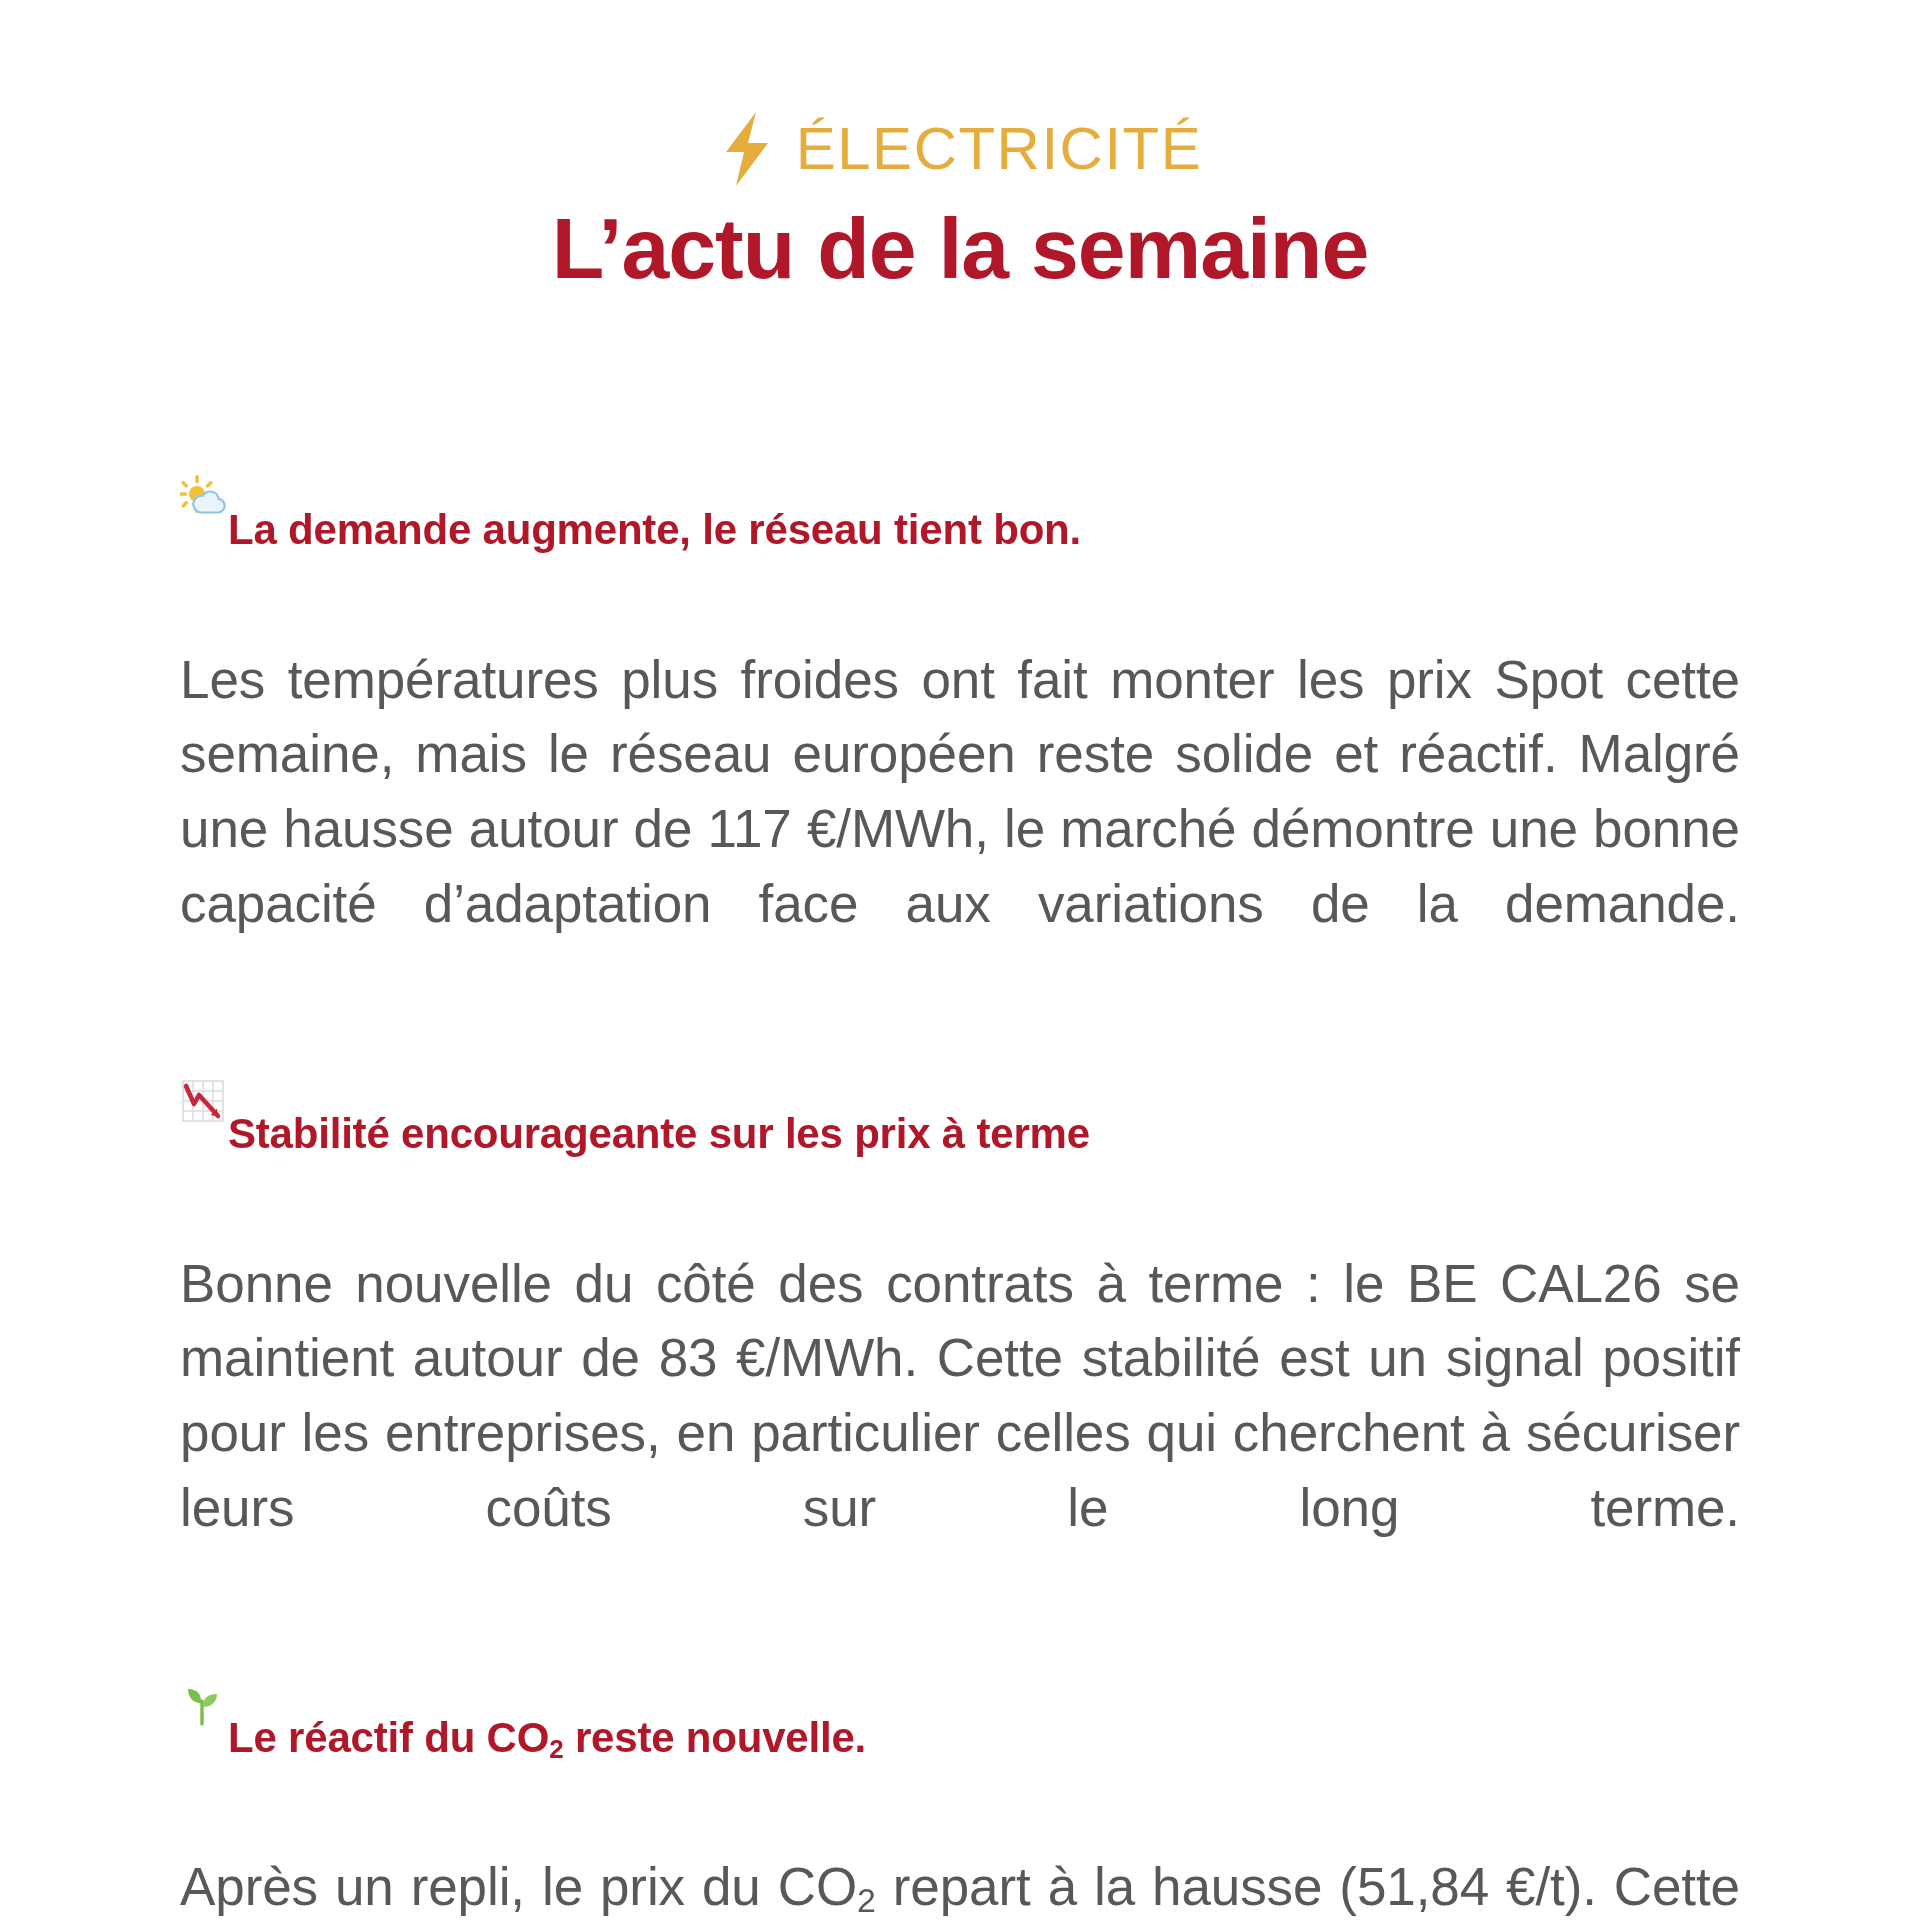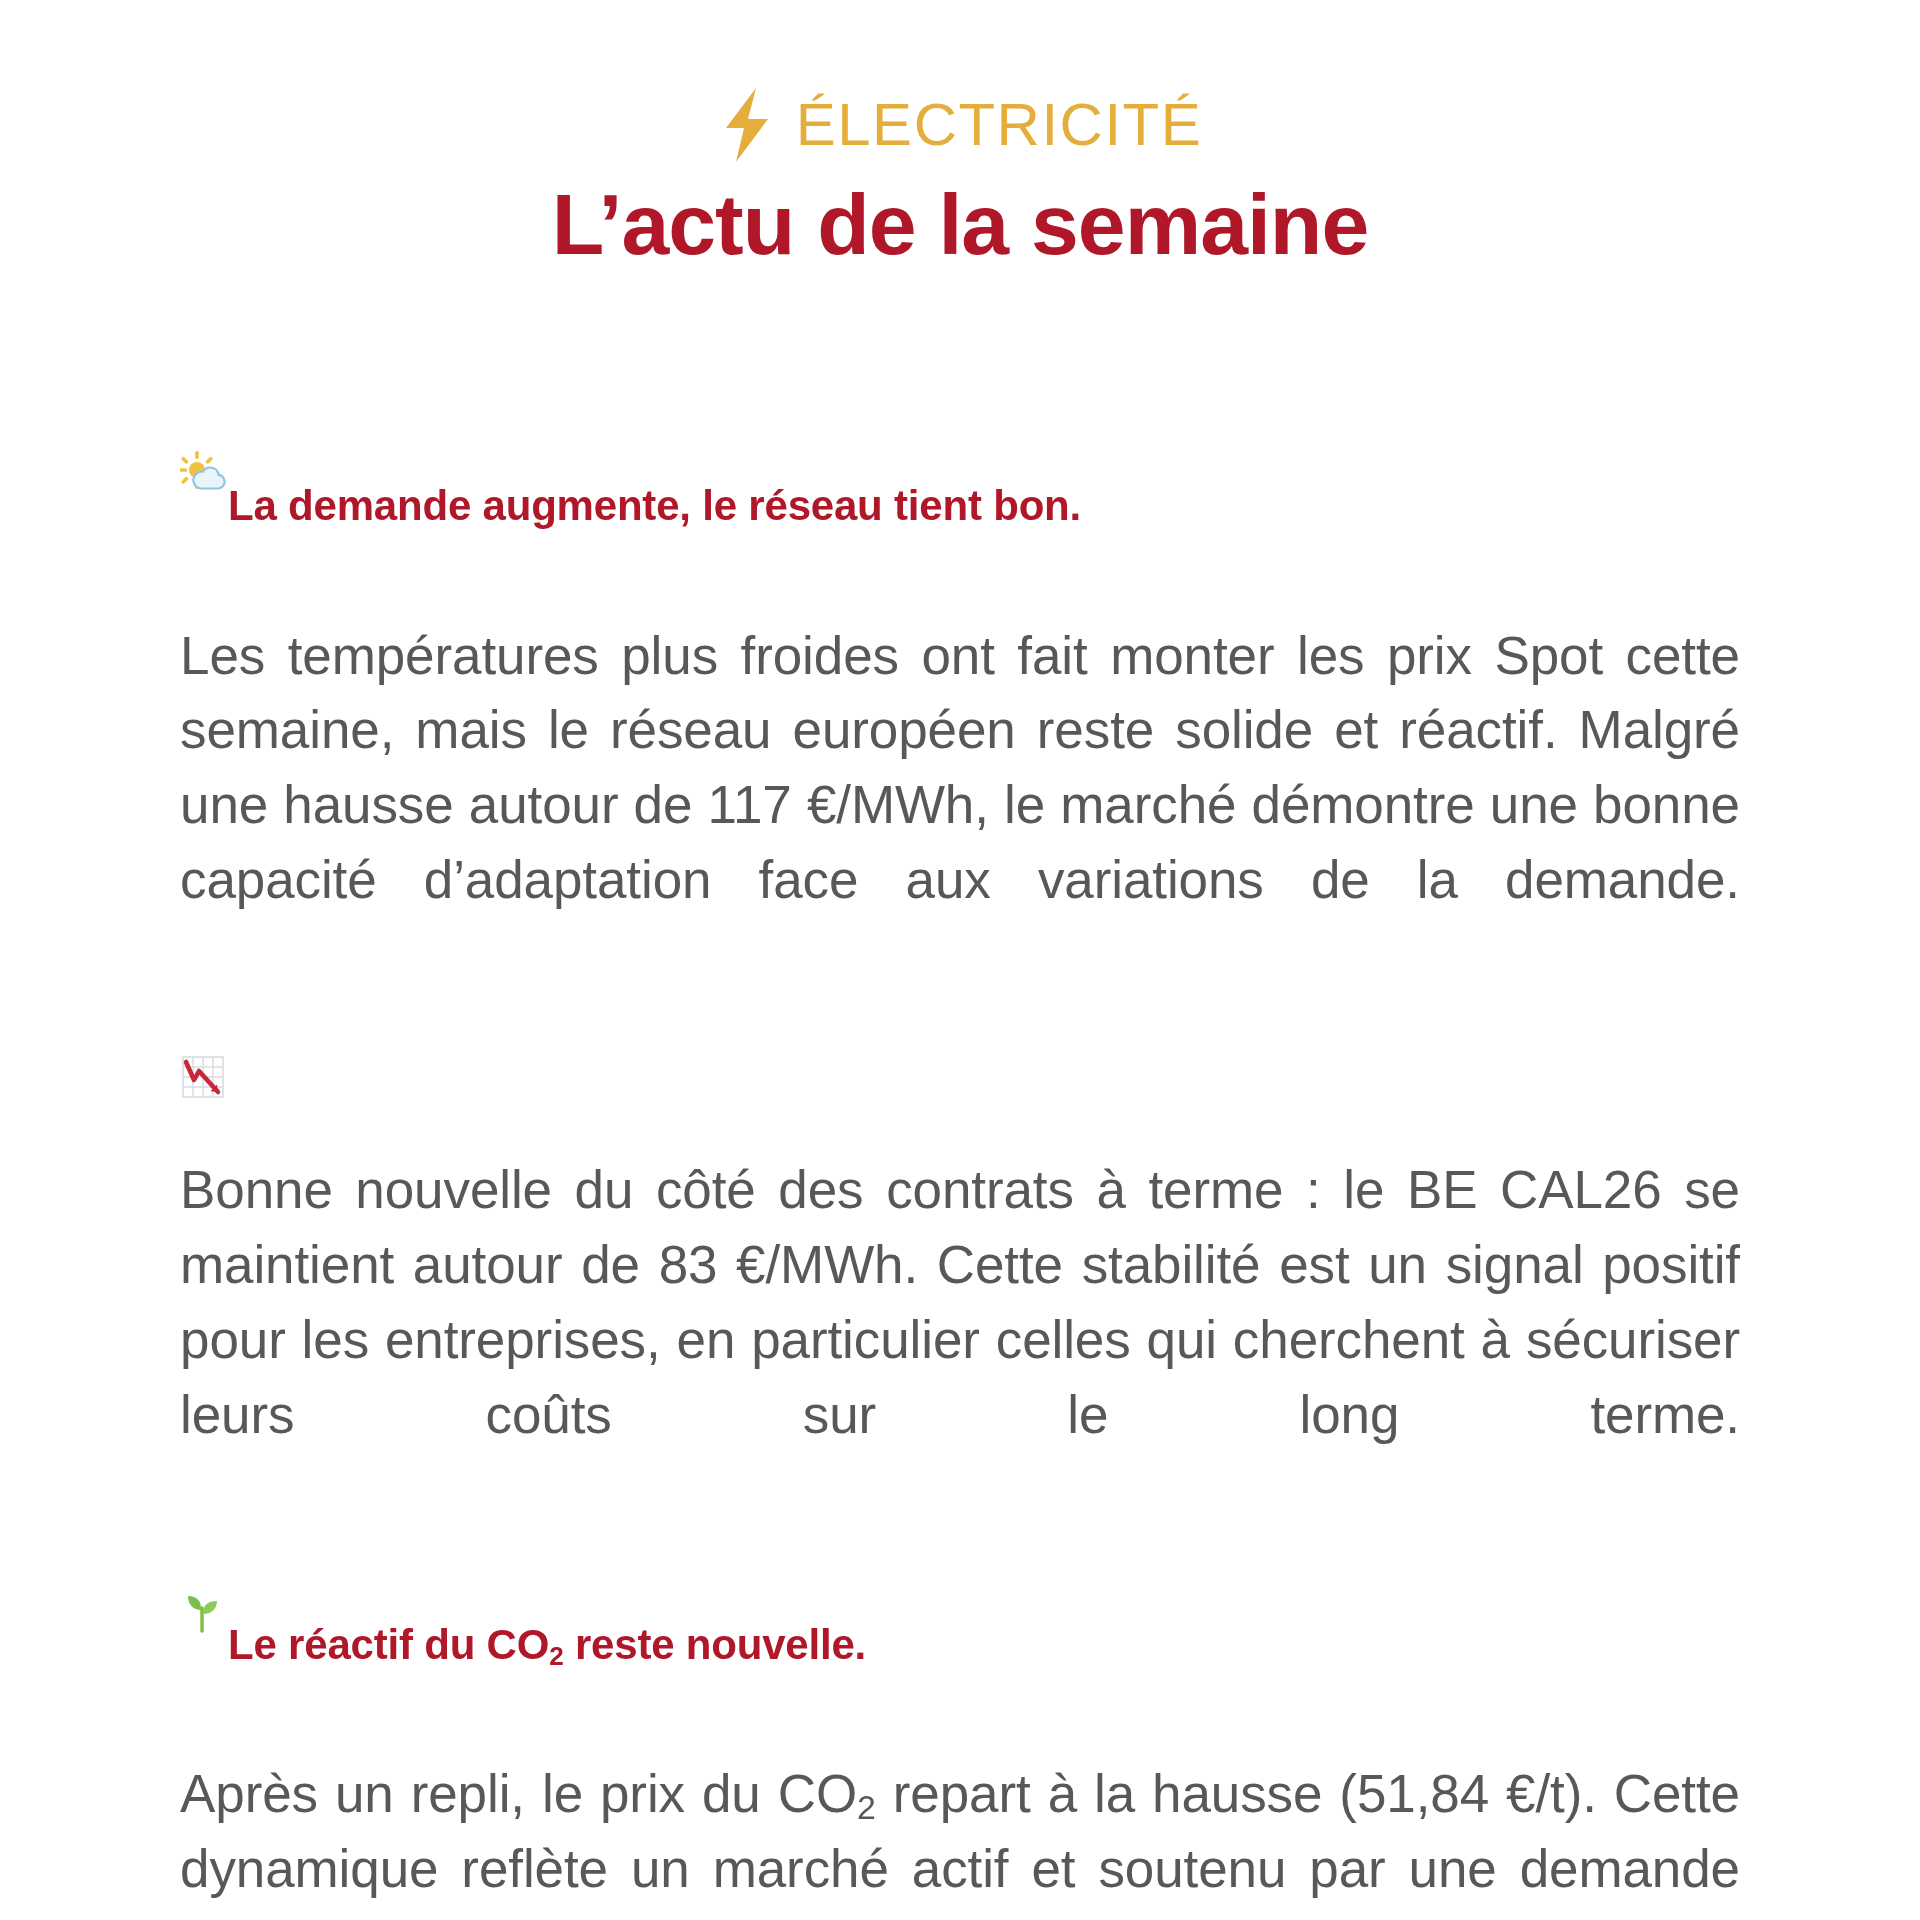--- a/index.html
+++ b/index.html
@@ -18,21 +18,21 @@
   .page {
     position: relative;
     width: 1920px;
     height: 1920px;
     background: #ffffff;
     box-sizing: border-box;
   }
 
   
   .header {
-    padding-top: 88px;
+    padding-top: 112px;
     text-align: center;
   }
 
   .kicker {
     display: flex;
     align-items: center;
     justify-content: center;
     gap: 22px;
     color: #E5AE3C;
   }
@@ -179,20 +179,21 @@
               <line x1="23" y1="3" x2="23" y2="43"></line>
               <line x1="33" y1="3" x2="33" y2="43"></line>
               <line x1="3" y1="13" x2="43" y2="13"></line>
               <line x1="3" y1="23" x2="43" y2="23"></line>
               <line x1="3" y1="33" x2="43" y2="33"></line>
             </g>
             <polyline points="6,8 14,26 19,17 38,38" fill="none" stroke="#C8263A" stroke-width="4.6" stroke-linejoin="round" stroke-linecap="round"></polyline>
             <path d="M38 38 L30.5 37.2 L36.8 30.5 Z" fill="#C8263A"></path>
           </svg>
         </span>
+        <h2 class="section-title"><span>Stabilité encourageante sur les prix à terme</span></h2>
       </div>
       <p class="section-body"><span>Bonne nouvelle du côté des contrats à terme : le BE CAL26 se maintient autour de 83 €/MWh. Cette stabilité est un signal positif pour les entreprises, en particulier celles qui cherchent à sécuriser leurs coûts sur le long terme.</span></p>
     </div>
 
     <div class="section">
       <div class="section-heading">
         <span class="section-icon">
           <svg viewBox="0 0 46 46" xmlns="http://www.w3.org/2000/svg" aria-hidden="true">
             <path d="M22 42 V19" stroke="#7BBE4A" stroke-width="3.4" stroke-linecap="round" fill="none"></path>
             <path d="M21 21 C12 21 8 14 8 7 C17 7 21.5 12 21 21 Z" fill="#7BBE4A"></path>

